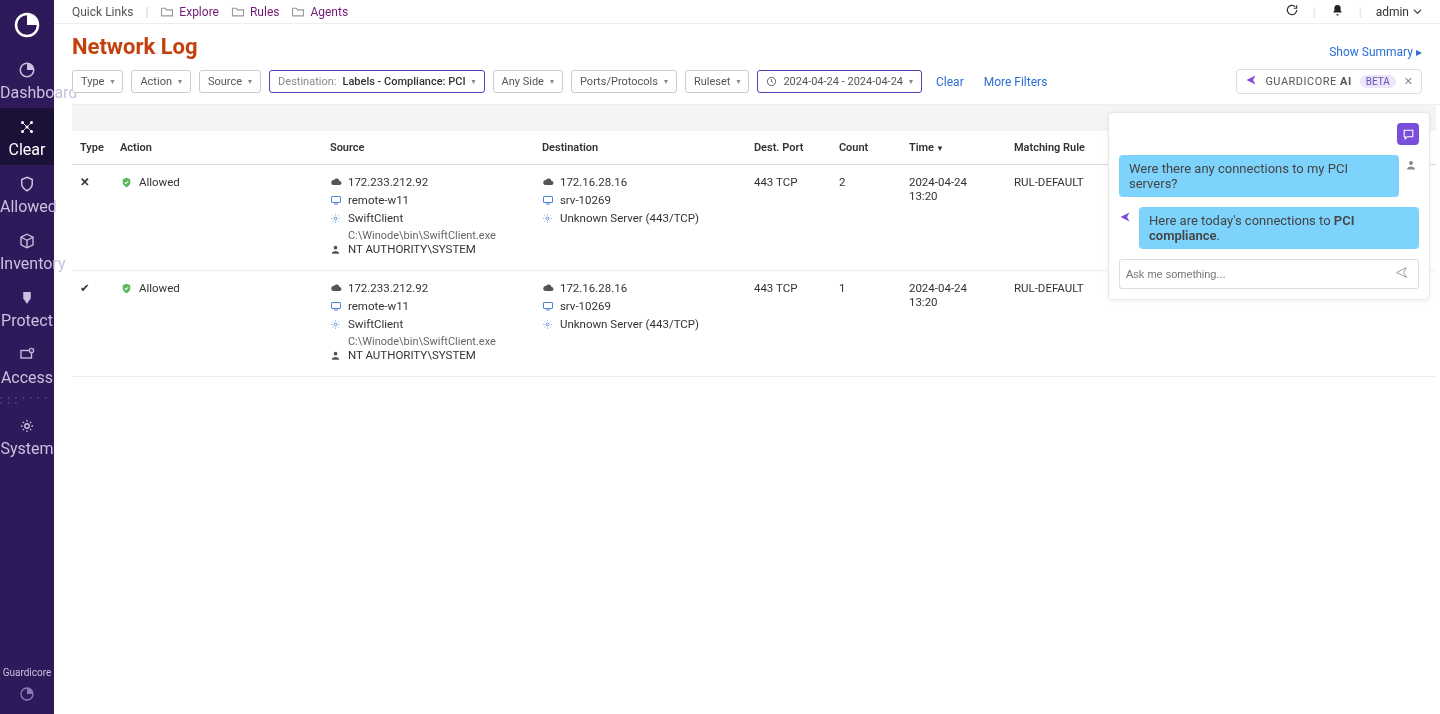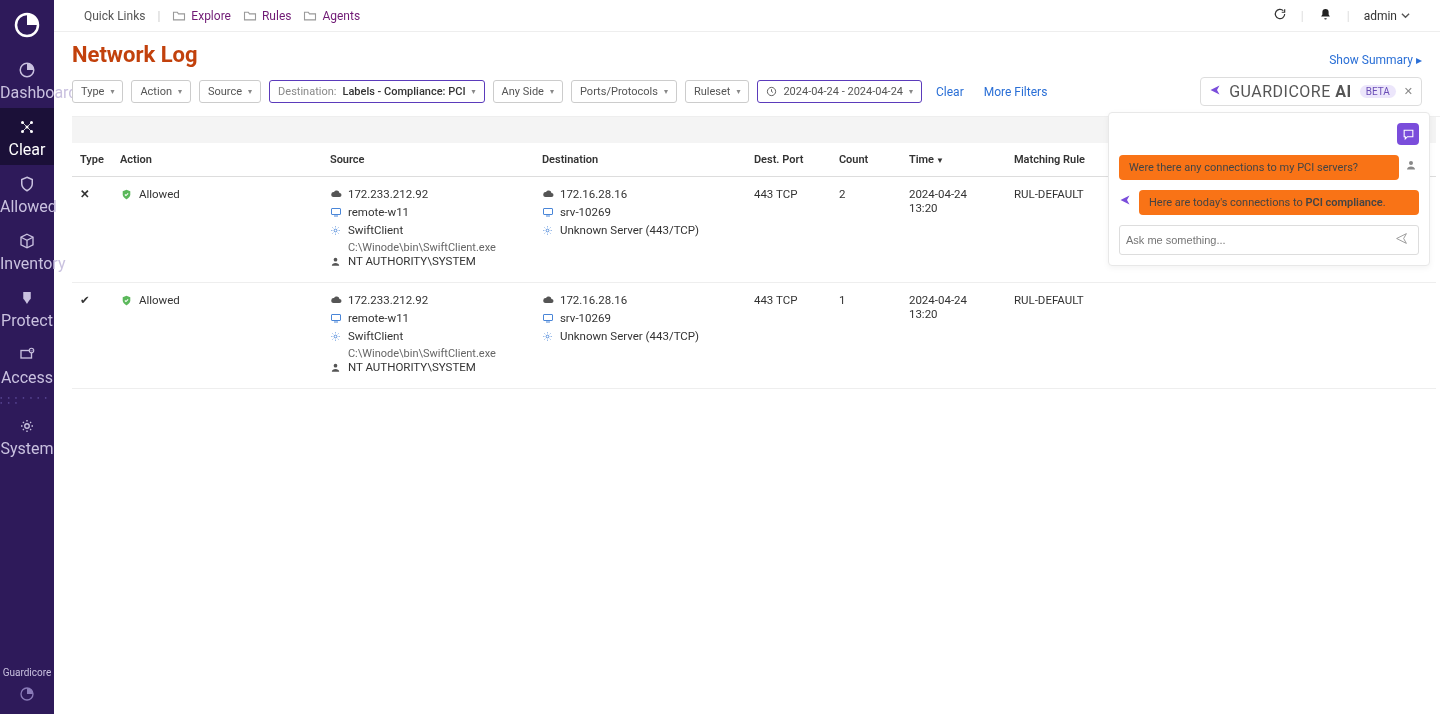--- a/index.html
+++ b/index.html
@@ -57,25 +57,25 @@
     left: 54px;
     top: 0;
     right: 0;
     height: 714px;
     display:flex;
     flex-direction:column;
   }
 
   
   .topbar {
-    height: 32px;
+    height: 24px;
     display:flex;
     align-items:center;
     justify-content:space-between;
-    padding: 0 30px;
+    padding: 0 18px;
     border-bottom: 1px solid #eee;
   }
   .topbar .left { display:flex; align-items:center; gap:12px; color:#555;}
   .topbar .left .ql { color:#555; }
   .topbar .left .divider { color:#ccc; }
   .topbar .left .link { display:flex; align-items:center; gap:5px; color:#701a75; cursor:pointer;}
   .topbar .left .link svg { color:#999;}
   .topbar .right { display:flex; align-items:center; gap:14px; color:#333;}
   .topbar .right .divider { color:#ddd; }
   .topbar .right .user { display:flex; align-items:center; gap:4px; cursor:pointer;}
@@ -123,21 +123,21 @@
   .ai-bar {
     margin-left:auto;
     border:1px solid #ddd;
     border-radius:4px;
     display:flex; align-items:center; gap:8px;
     padding:4px 8px;
     background:#fff;
     cursor:pointer;
   }
   .ai-bar .send-icon { color:#7a4ddb;}
-  .ai-bar .brand { font-size:16px; color:#555; letter-spacing:0.5px;}
+  .ai-bar .brand { font-size:11px; color:#555; letter-spacing:0.5px;}
   .ai-bar .brand b { font-weight:700; }
   .ai-bar .beta { background:#ece6fb; color:#6a4db6; font-size:10px; padding:1px 6px; border-radius:8px;}
   .ai-bar .close { color:#888; font-size:11px; cursor:pointer;}
 
   
   .table-wrap {
     border-top:1px solid #eee;
     margin: 0 0 0 18px;
   }
   table { border-collapse:collapse; width: calc(100% - 4px); }
@@ -179,24 +179,24 @@
     border-radius:4px;
     box-shadow:0 2px 6px rgba(0,0,0,0.05);
     padding:10px;
     display:flex;
     flex-direction:column;
     gap:10px;
   }
   .chat-panel .msg-row { display:flex; gap:6px; align-items:flex-start;}
   .chat-panel .msg-row.user { justify-content:flex-start;}
   .chat-panel .bubble {
-    background:#f97316;
+    background:#7dd3fc;
     border-radius:4px;
     padding:6px 10px;
-    font-size:11px;
+    font-size:13px;
     color:#444;
     flex:1;
   }
   .chat-panel .avatar-mini {
     width:14px; height:14px; color:#888; margin-top:4px;
   }
   .chat-panel .ai-send {
     width:14px; height:14px; color:#7a4ddb; margin-top:4px;
   }
   .chat-panel .feedback-btn {

